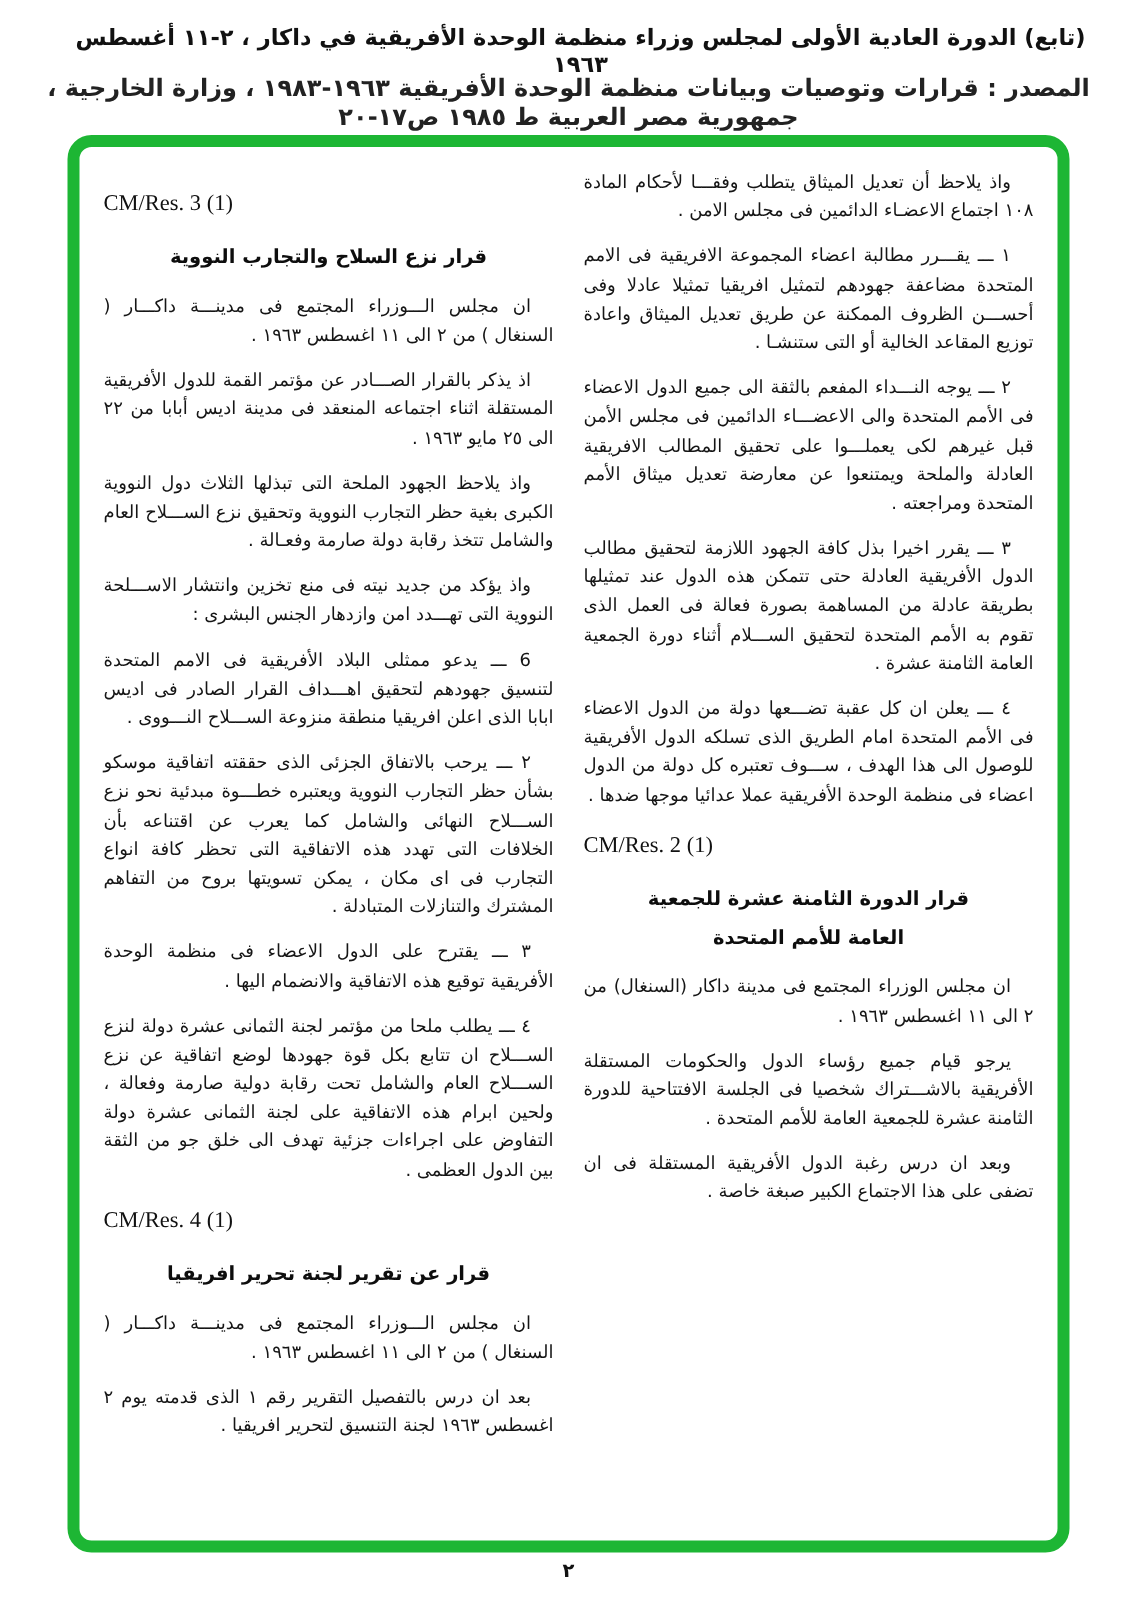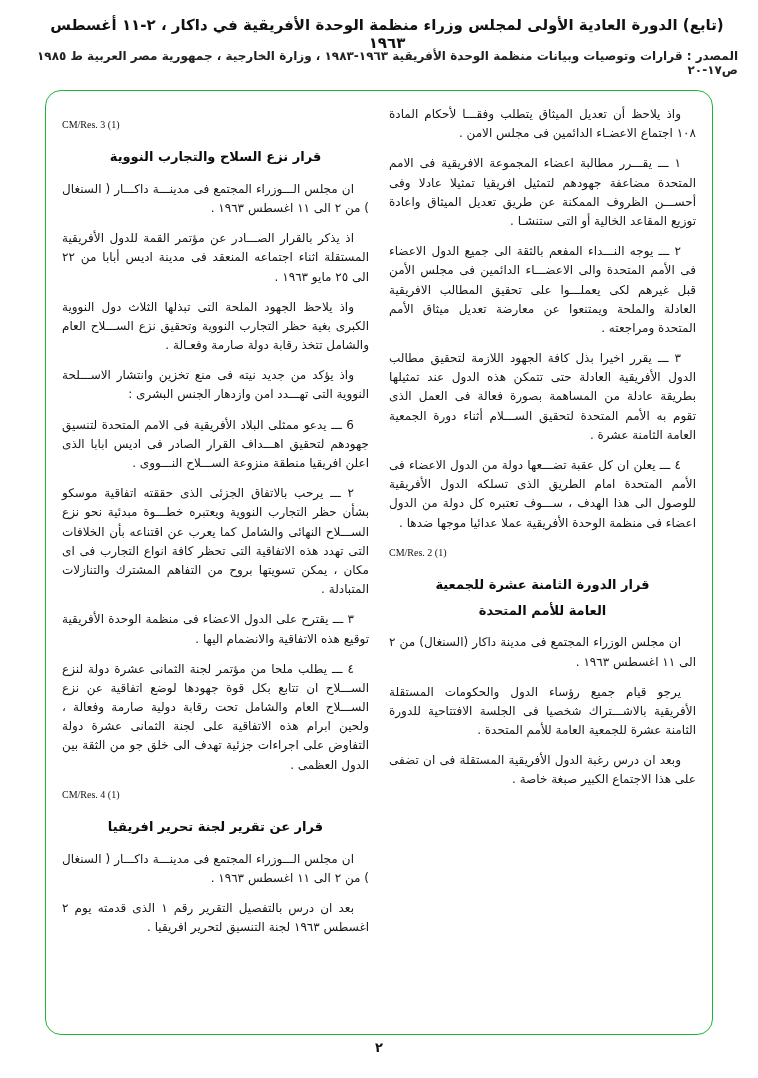--- a/index.html
+++ b/index.html
@@ -7,38 +7,38 @@
     width:758px;height:1078px;position:relative;background:#ffffff;
     font-family:"DejaVu Sans",sans-serif;color:#1a1a1a;overflow:hidden;
   }
   .header-title{
     position:absolute;top:16px;left:20px;right:20px;text-align:center;
     direction:rtl;font-weight:bold;font-size:15px;letter-spacing:0;
     color:#111;
     margin-left:16px;
   }
   .header-source{
-    position:absolute;top:49px;left:20px;right:20px;text-align:right;
-    direction:rtl;font-weight:bold;font-size:12px;color:#222;
+    position:absolute;top:49px;left:20px;right:20px;text-align:center;
+    direction:rtl;font-weight:bold;font-size:16px;color:#222;
   }
   .content-frame{
     position:absolute;left:45px;top:90px;width:668px;height:945px;
-    box-sizing:border-box;border:1px solid #14b8a6;border-radius:16px;
+    box-sizing:border-box;border:8px solid #14b8a6;border-radius:16px;
     display:flex;direction:rtl;gap:20px;padding:14px 16px 10px 16px;
     overflow:hidden;background:#fff;
   }
   .col{
     flex:1 1 0;min-width:0;direction:rtl;text-align:justify;
     font-size:12px;line-height:1.6;color:#151515;
   }
   .blk-para{margin:0 0 11px 0;text-indent:15px;}
   .blk-code{
     direction:ltr;text-align:left;text-indent:0;
     font-family:"Liberation Serif","DejaVu Serif",serif;
-    font-size:10px;color:#111;margin:12px 0 14px 0;
+    font-size:15px;color:#111;margin:12px 0 14px 0;
   }
   .blk-title{
     text-align:center;text-indent:0;font-weight:bold;font-size:13px;
     margin:10px 0 12px 0;color:#0d0d0d;
   }
   .blk-title + .blk-title{margin-top:-7px;}
   .page-number{
     position:absolute;top:1040px;left:0;right:0;text-align:center;
     font-size:13px;font-weight:bold;color:#111;
   }

